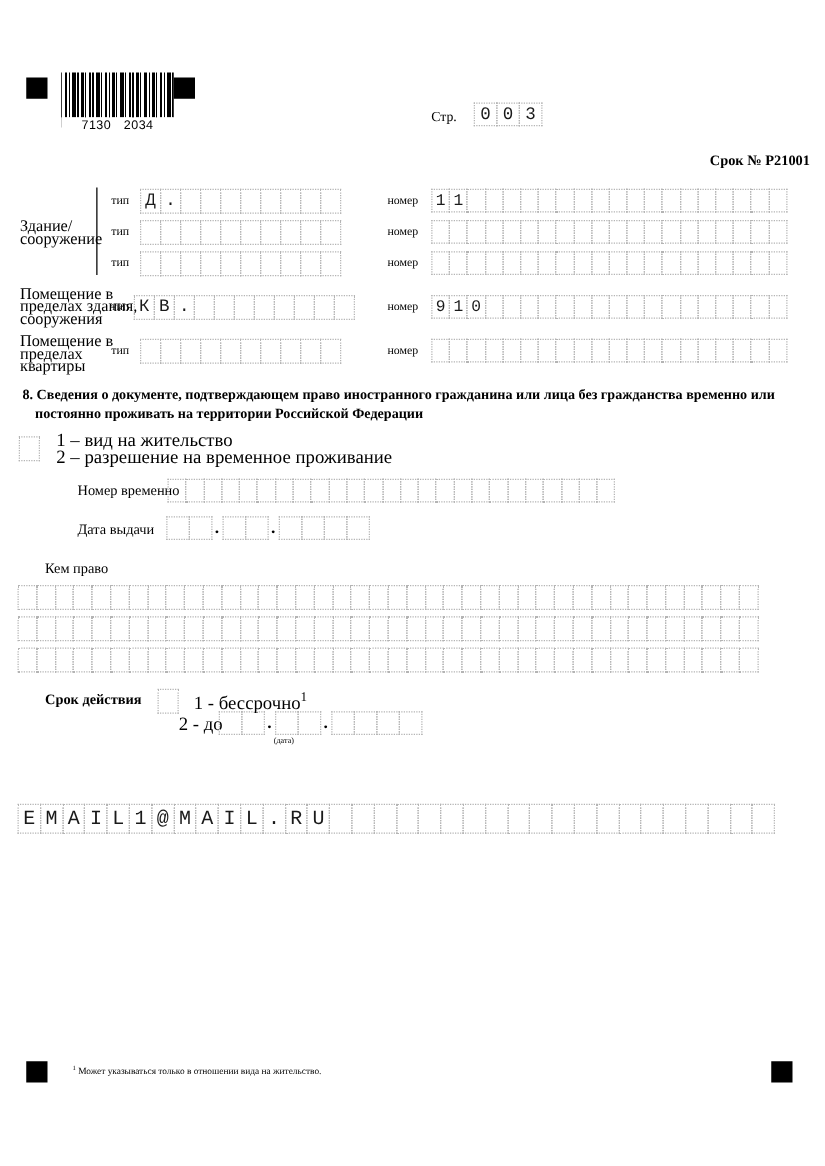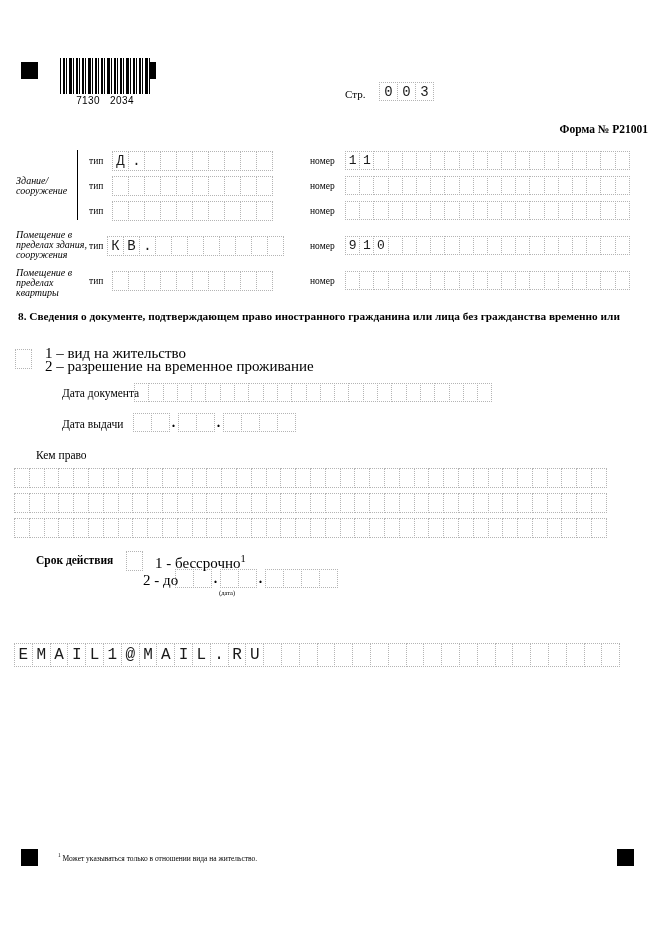--- a/index.html
+++ b/index.html
@@ -28,21 +28,21 @@
     background: #000;
   }
   .marker.tl { left: 21px; top: 62px; }
   .marker.tr { left: 139px; top: 62px; }
   .marker.bl { left: 21px; top: 849px; }
   .marker.br { left: 617px; top: 849px; }
 
   
   .barcode-wrap {
     position: absolute;
-    left: 60px;
+    left: 49px;
     top: 58px;
     width: 72px;
     height: 50px;
     padding-left: 20px;
   }
   .barcode {
     position: absolute;
     left: 0; top: 0;
     width: 90px;
     height: 36px;
@@ -130,25 +130,24 @@
     width: 17px;
     height: 20px;
     border: 1px dotted #b4b4b4;
     box-sizing: border-box;
   }
 
   
   .addr-block { position: absolute; left: 0; top: 148px; width: 660px; }
   .addr-label {
     position: absolute;
-    font-size: 10px;
+    font-size: 13px;
     font-family: "Liberation Serif", serif;
     line-height: 10px;
     color: #000;
-    font-style: italic;
   }
   .tip-label {
     position: absolute;
     font-size: 9.5px;
     font-family: "Liberation Serif", serif;
   }
   .nomer-label {
     position: absolute;
     font-size: 9.5px;
     font-family: "Liberation Serif", serif;
@@ -219,21 +218,21 @@
     </div>
   </div>
 
   <div class="strp">Стр.</div>
   <div class="strp-cells row-cells">
       <div class="cell sz-page">0</div>
       <div class="cell sz-page">0</div>
       <div class="cell sz-page">3</div>
     </div>
 
-  <div class="form-no">Форма № Р21001</div>
+  <div class="form-no">Срок № Р21001</div>
 
   <div class="addr-block">
 
     <div class="vbar" style="top: 2px; height: 70px;"></div>
 
     <div class="addr-label" style="left: 16px; top: 28px; white-space: pre-line;">Здание/
 сооружение</div>
 
     <div class="addr-label" style="left: 16px; top: 82px; white-space: pre-line;">Помещение в
 пределах здания,
@@ -425,27 +424,28 @@
         <div class="cell sz-num"></div>
         <div class="cell sz-num"></div>
         <div class="cell sz-num"></div>
         <div class="cell sz-num"></div>
         <div class="cell sz-num"></div>
       </div>
   </div>
 
   <div class="sec-head" style="left: 18px; top: 309px; width: 630px;">
     <span>8. Сведения о документе, подтверждающем право иностранного гражданина или лица без гражданства временно или</span>
+    <span style="display:block; margin-left:10px;">постоянно проживать на территории Российской Федерации</span>
   </div>
 
   <div class="checkbox" style="position:absolute; left: 15px; top: 349px;"></div>
   <div class="opt-text" style="left: 45px; top: 347px;">1 – вид на жительство</div>
   <div class="opt-text" style="left: 45px; top: 360px;">2 – разрешение на временное проживание</div>
 
-  <div class="fld-label" style="left: 62px; top: 387px;">Дата документа</div>
+  <div class="fld-label" style="left: 62px; top: 387px;">Номер временно</div>
   <div class="row-cells" style="position:absolute; left: 134px; top: 383px;">
       <div class="cell sz-doc"></div>
       <div class="cell sz-doc"></div>
       <div class="cell sz-doc"></div>
       <div class="cell sz-doc"></div>
       <div class="cell sz-doc"></div>
       <div class="cell sz-doc"></div>
       <div class="cell sz-doc"></div>
       <div class="cell sz-doc"></div>
       <div class="cell sz-doc"></div>

